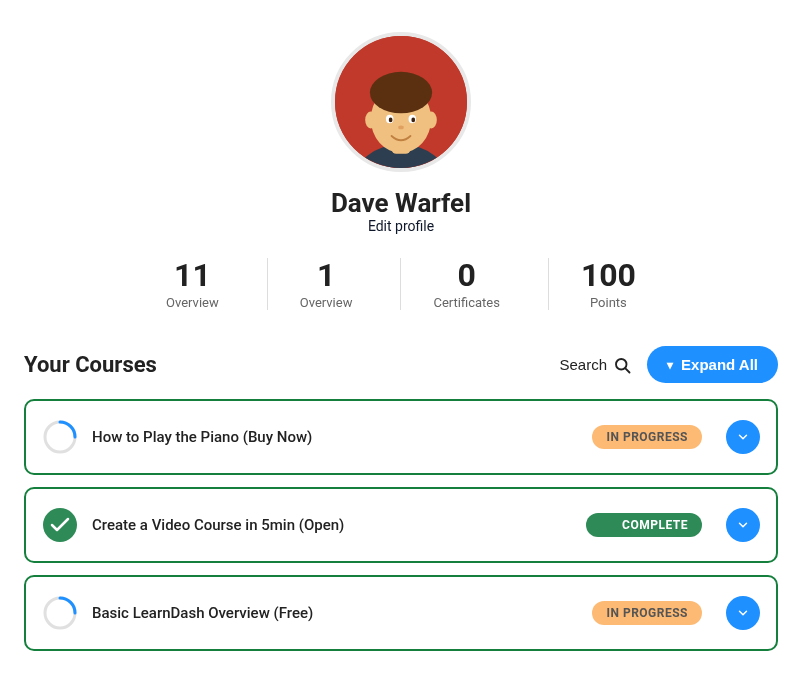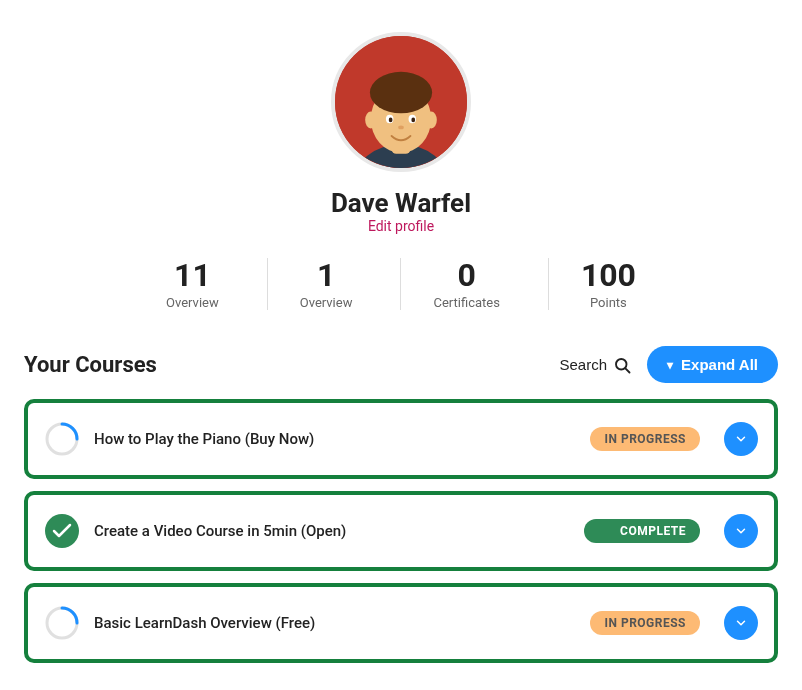--- a/index.html
+++ b/index.html
@@ -39,21 +39,21 @@
     }
 
     .user-name {
       font-size: 26px;
       font-weight: 700;
       text-align: right;
     }
 
     .edit-profile {
       font-size: 14px;
-      color: #be185d;
+      color: #0f172a;
       cursor: pointer;
       text-decoration: none;
     }
 
     .stats-row {
       display: flex;
       align-items: center;
       margin: 24px 0 8px;
       gap: 16px;
     }
@@ -135,21 +135,21 @@
     }
 
     .expand-all-btn .chevron {
       font-size: 12px;
     }
 
     .course-card {
       display: flex;
       align-items: center;
       background: #fff;
-      border: 4px solid #15803d;
+      border: 2px solid #15803d;
       border-radius: 10px;
       padding: 18px 16px;
       margin-bottom: 12px;
       gap: 14px;
     }
 
     .course-name {
       flex: 1;
       font-size: 15px;
       font-weight: 500;

